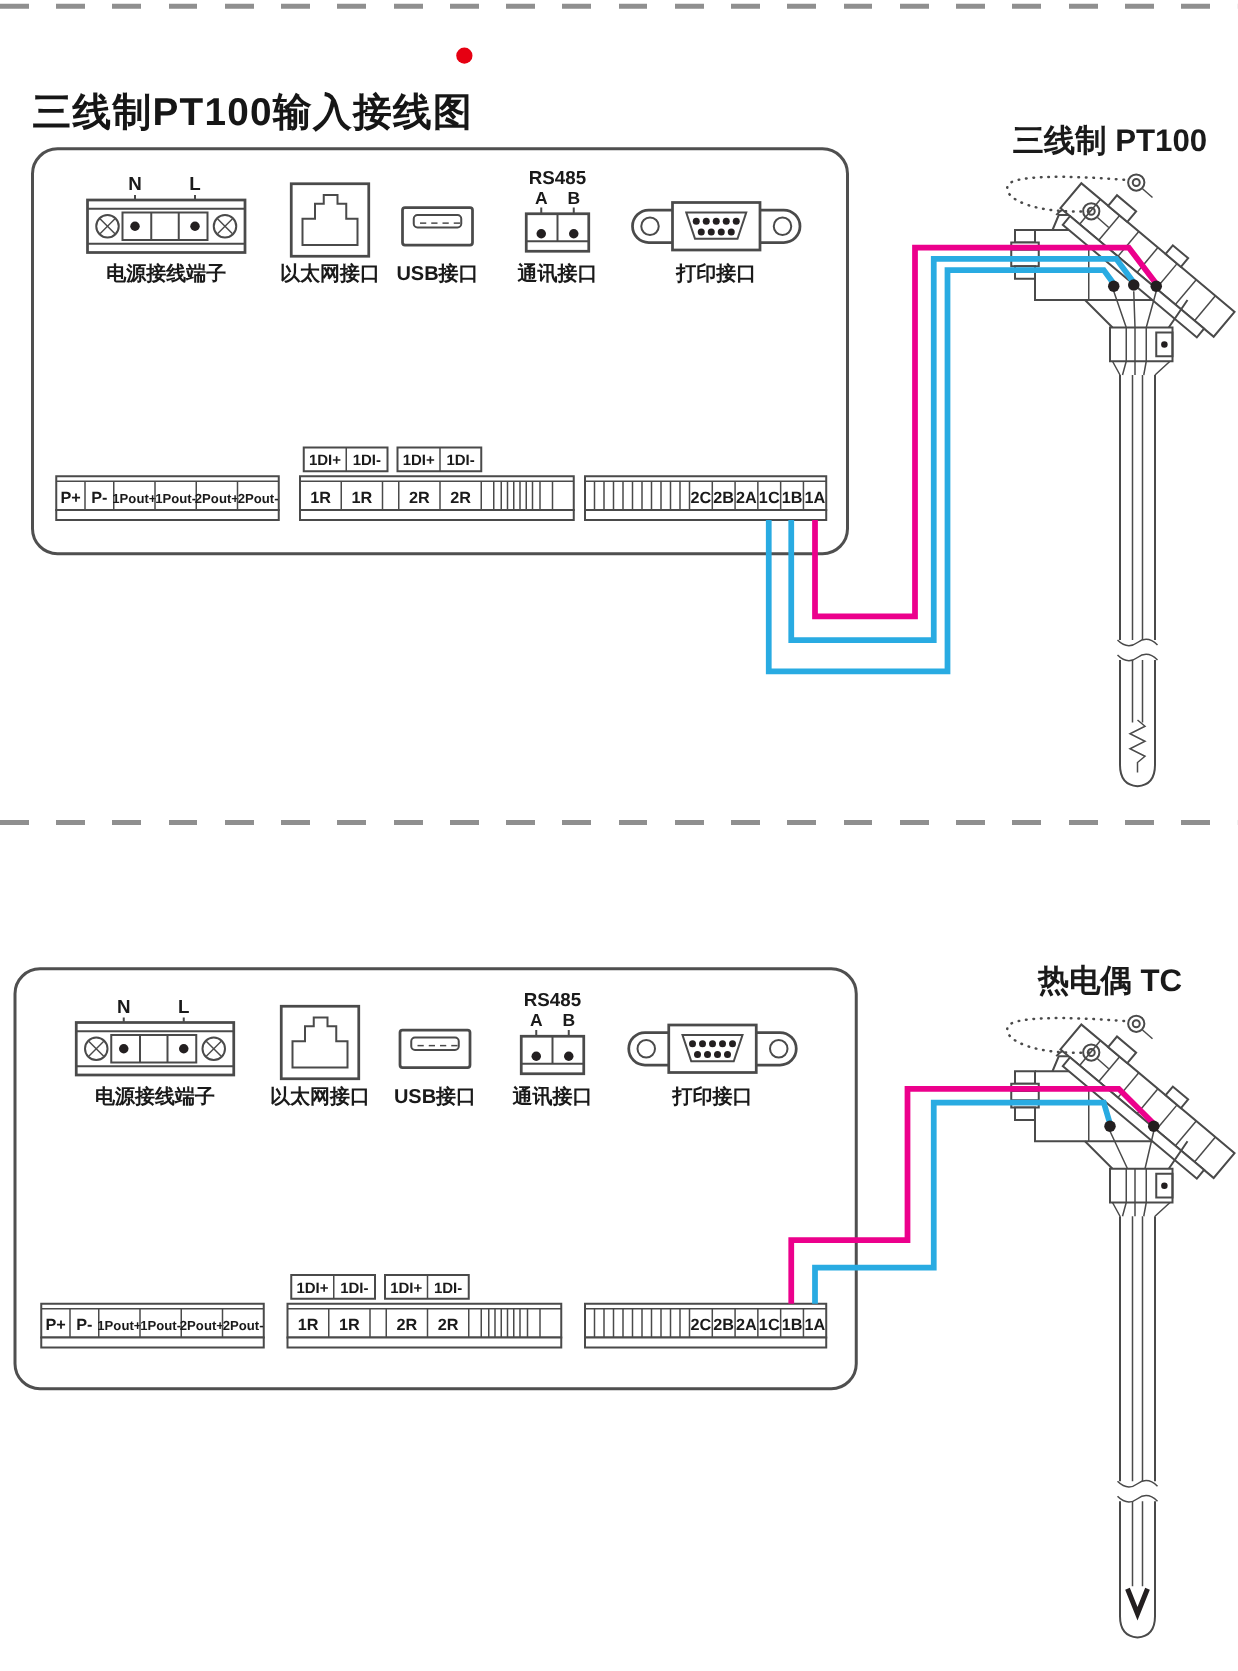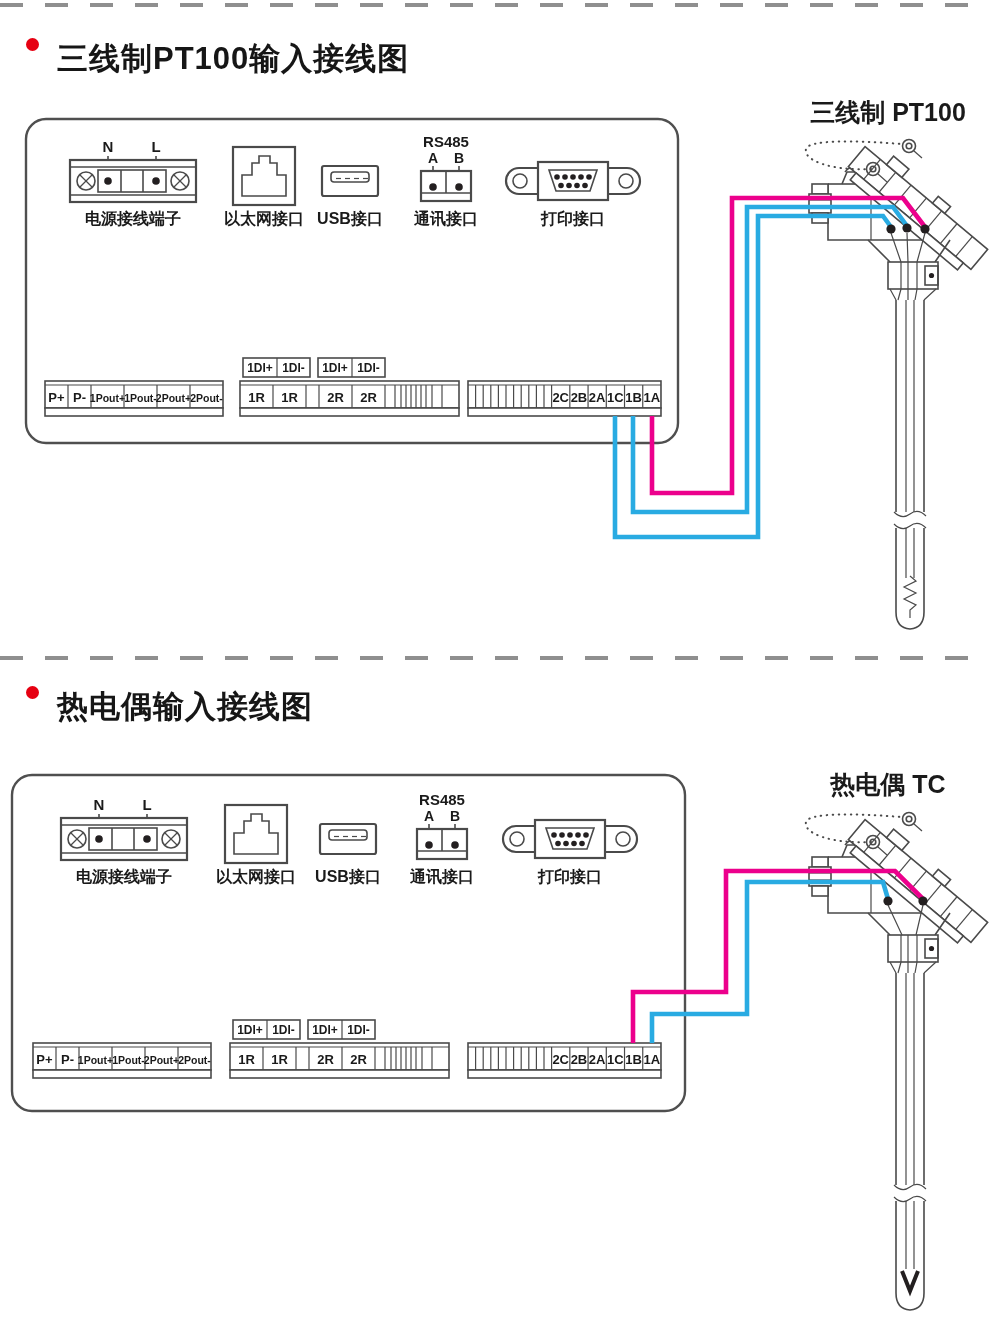--- a/index.html
+++ b/index.html
@@ -1,21 +1,21 @@
 <!DOCTYPE html>
 <html><head>
 <meta charset="utf-8">
 <style>
   html,body{margin:0;padding:0;background:#fff;}
   .page{position:relative;width:990px;height:1337px;background:#fff;overflow:hidden;
         font-family:"Liberation Sans","DejaVu Sans",sans-serif;}
   .divider{position:absolute;left:0;width:990px;height:4px;
            background:repeating-linear-gradient(90deg,#8f8f8f 0,#8f8f8f 23px,transparent 23px,transparent 45px);}
-  .section-title{position:absolute;left:26px;display:flex;align-items:flex-start;gap:18px;
-                 font-size:31px;font-weight:600;color:#161616;letter-spacing:1px;}
+  .section-title{position:absolute;left:26px;display:flex;align-items:flex-end;gap:18px;
+                 font-size:31px;font-weight:600;color:#161616;letter-spacing:1px;flex-direction:column;}
   .bullet{width:13px;height:13px;border-radius:50%;flex:0 0 auto;}
   svg{position:absolute;top:0;left:0;}
   .ln{fill:none;stroke:#4a4a4a;stroke-width:1.6;stroke-linejoin:miter;stroke-linecap:butt;}
   .thin{stroke-width:1.2;}
   .lnw{fill:#fff;stroke:#4a4a4a;stroke-width:1.6;}
   .ln2w{fill:#fff;stroke:#4a4a4a;stroke-width:2.2;}
   .panel{fill:#fff;stroke:#4f4f4f;stroke-width:2.4;}
   .dotf{fill:#231f20;stroke:none;}
   .wire{fill:none;stroke-width:4.6;stroke-linejoin:miter;stroke-linecap:butt;}
   .dotted{fill:none;stroke:#4a4a4a;stroke-width:2;stroke-dasharray:0.5 5.5;stroke-linecap:round;}
@@ -29,24 +29,20 @@
 <div class="page">
   <div class="divider" style="top:3px"></div>
 
   <div class="section-title" style="top:38px">
     <span class="bullet" style="background: rgb(230, 0, 18);"></span>
     <span>三线制PT100输入接线图</span>
   </div>
 
   <div class="divider" style="top:656px"></div>
 
-  <div class="section-title" style="top:686px">
-    <span class="bullet" style="background: rgb(230, 0, 18);"></span>
-    <span>热电偶输入接线图</span>
-  </div>
 
   <svg id="diagram" width="990" height="1337" viewBox="0 0 990 1337">
       <g>
         <rect x="26" y="119" width="652" height="324" rx="20" class="panel"></rect>
         <g>
           <text x="108" y="152" text-anchor="middle" class="f15">N</text>
           <text x="156" y="152" text-anchor="middle" class="f15">L</text>
           <line x1="108" y1="156" x2="108" y2="177" class="ln"></line>
           <line x1="156" y1="156" x2="156" y2="177" class="ln"></line>
           <rect x="70" y="160" width="126" height="42" class="ln2w"></rect>

